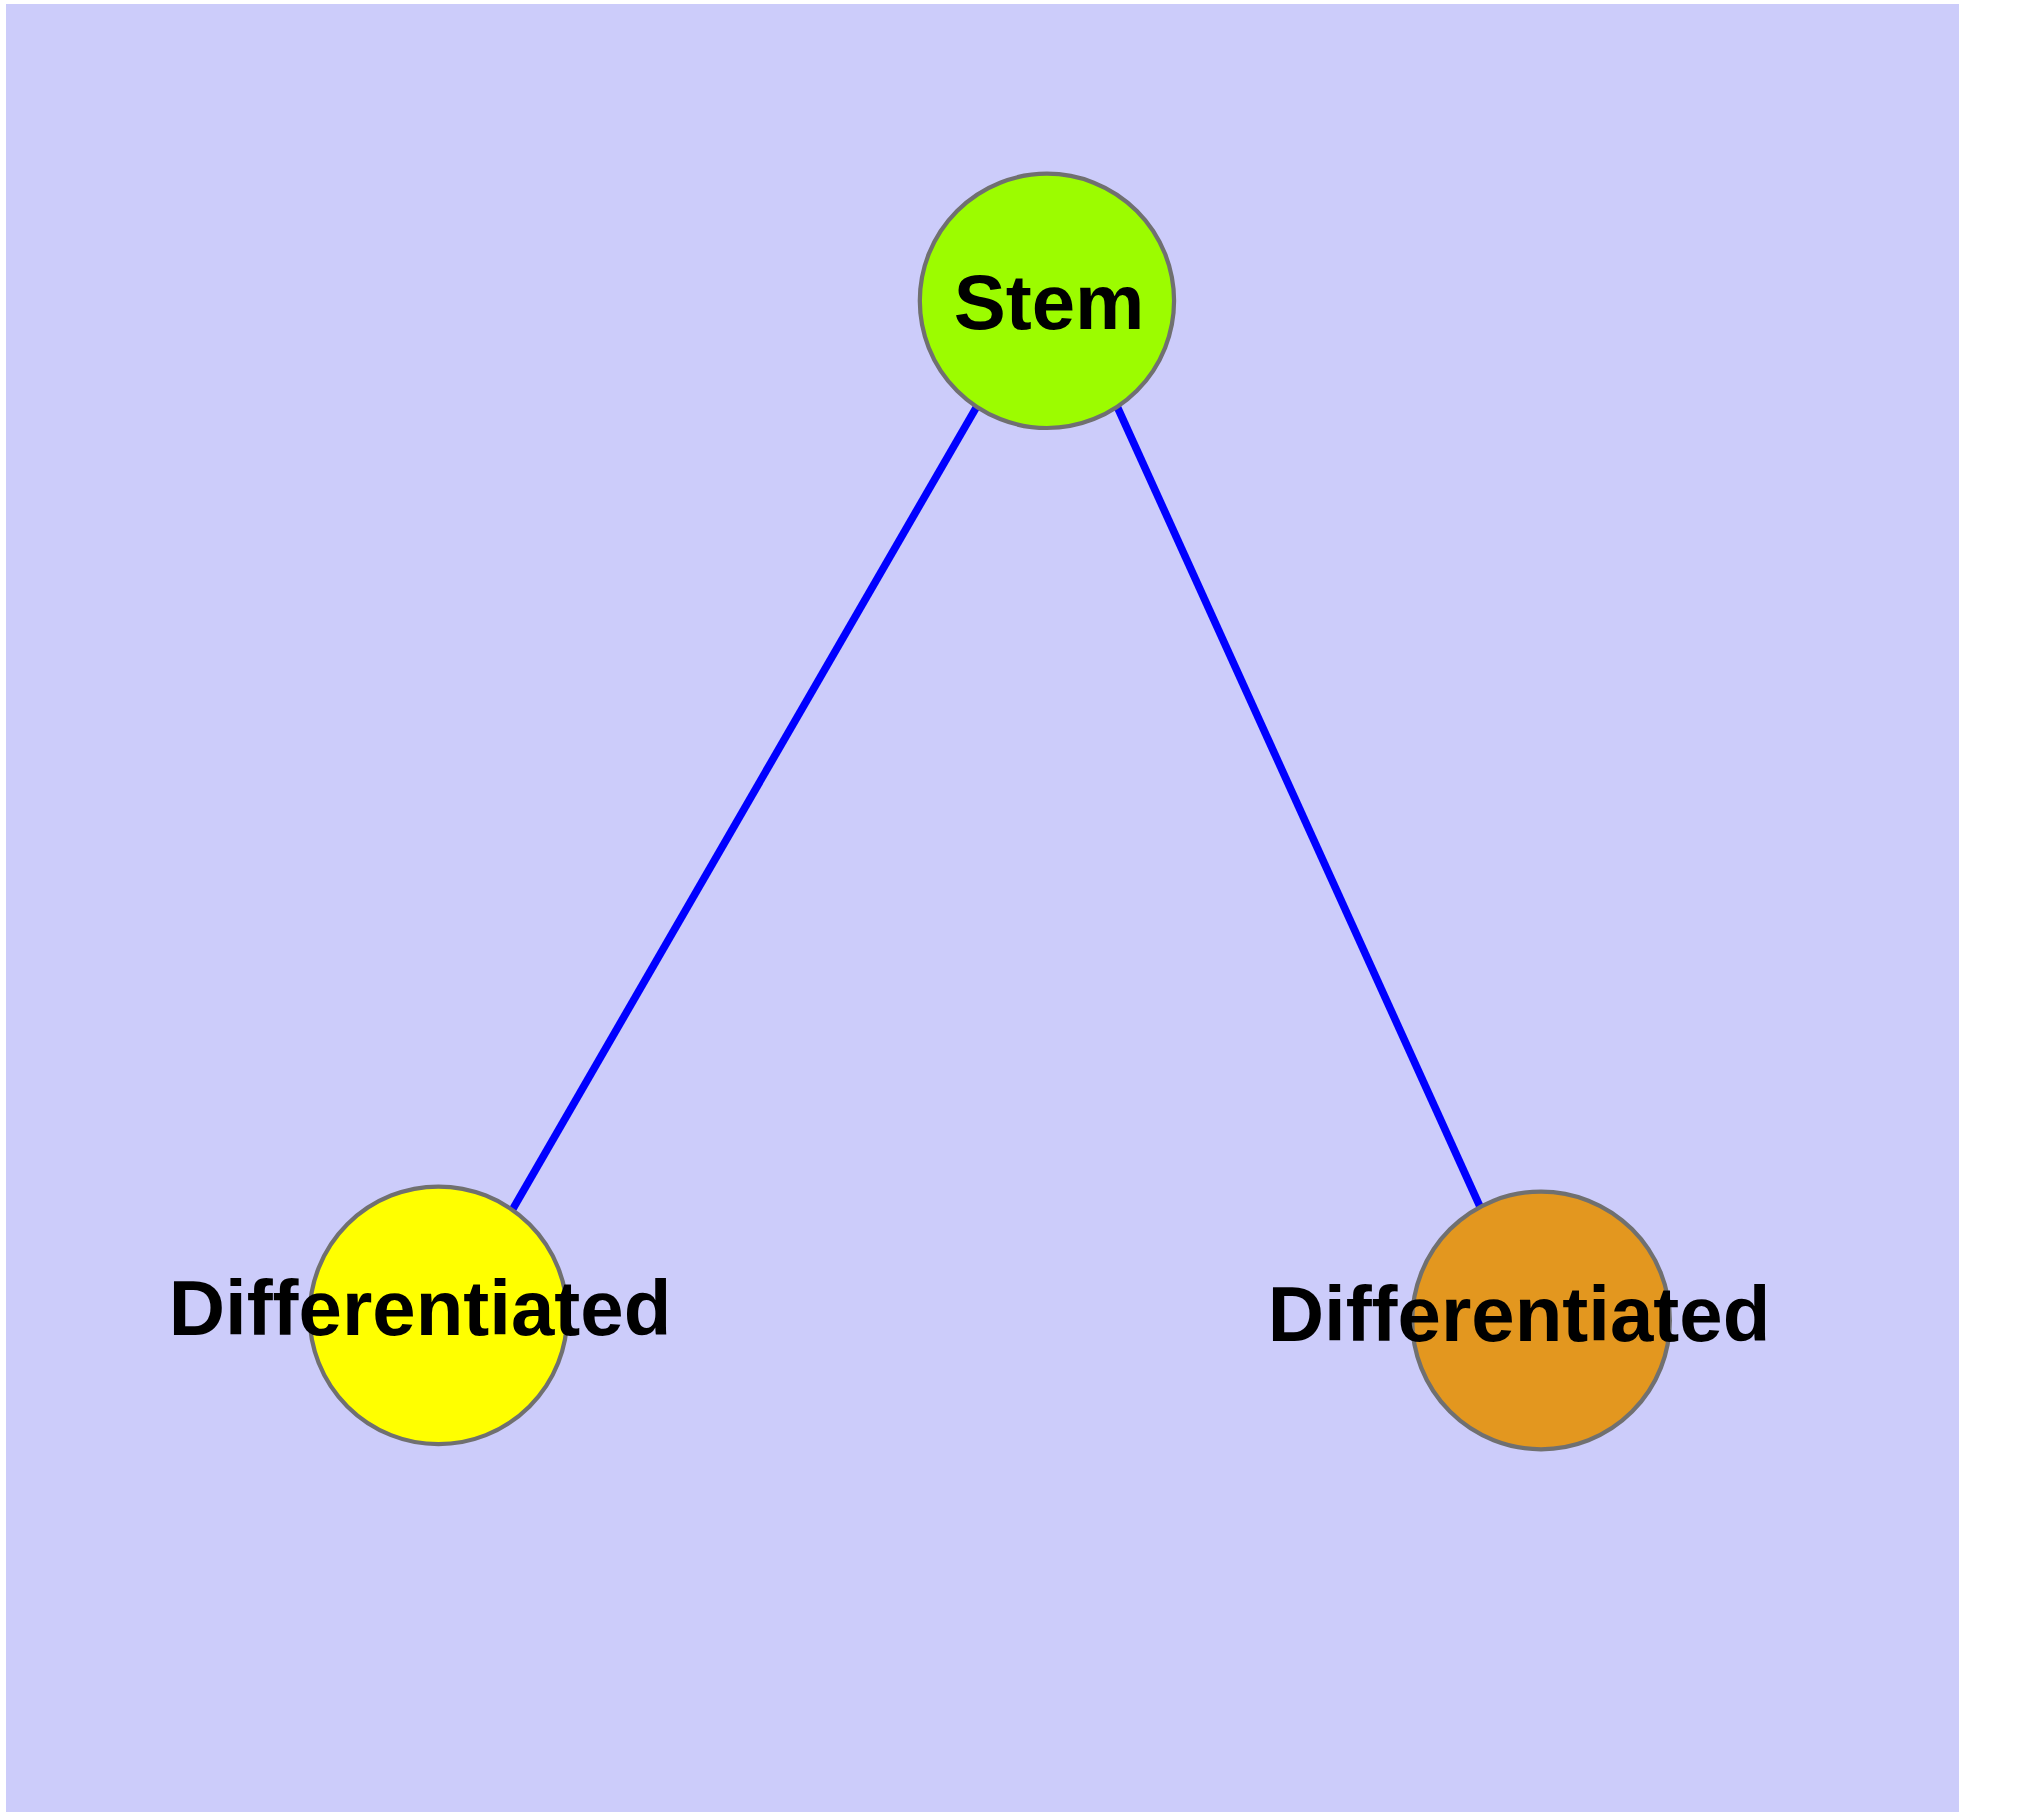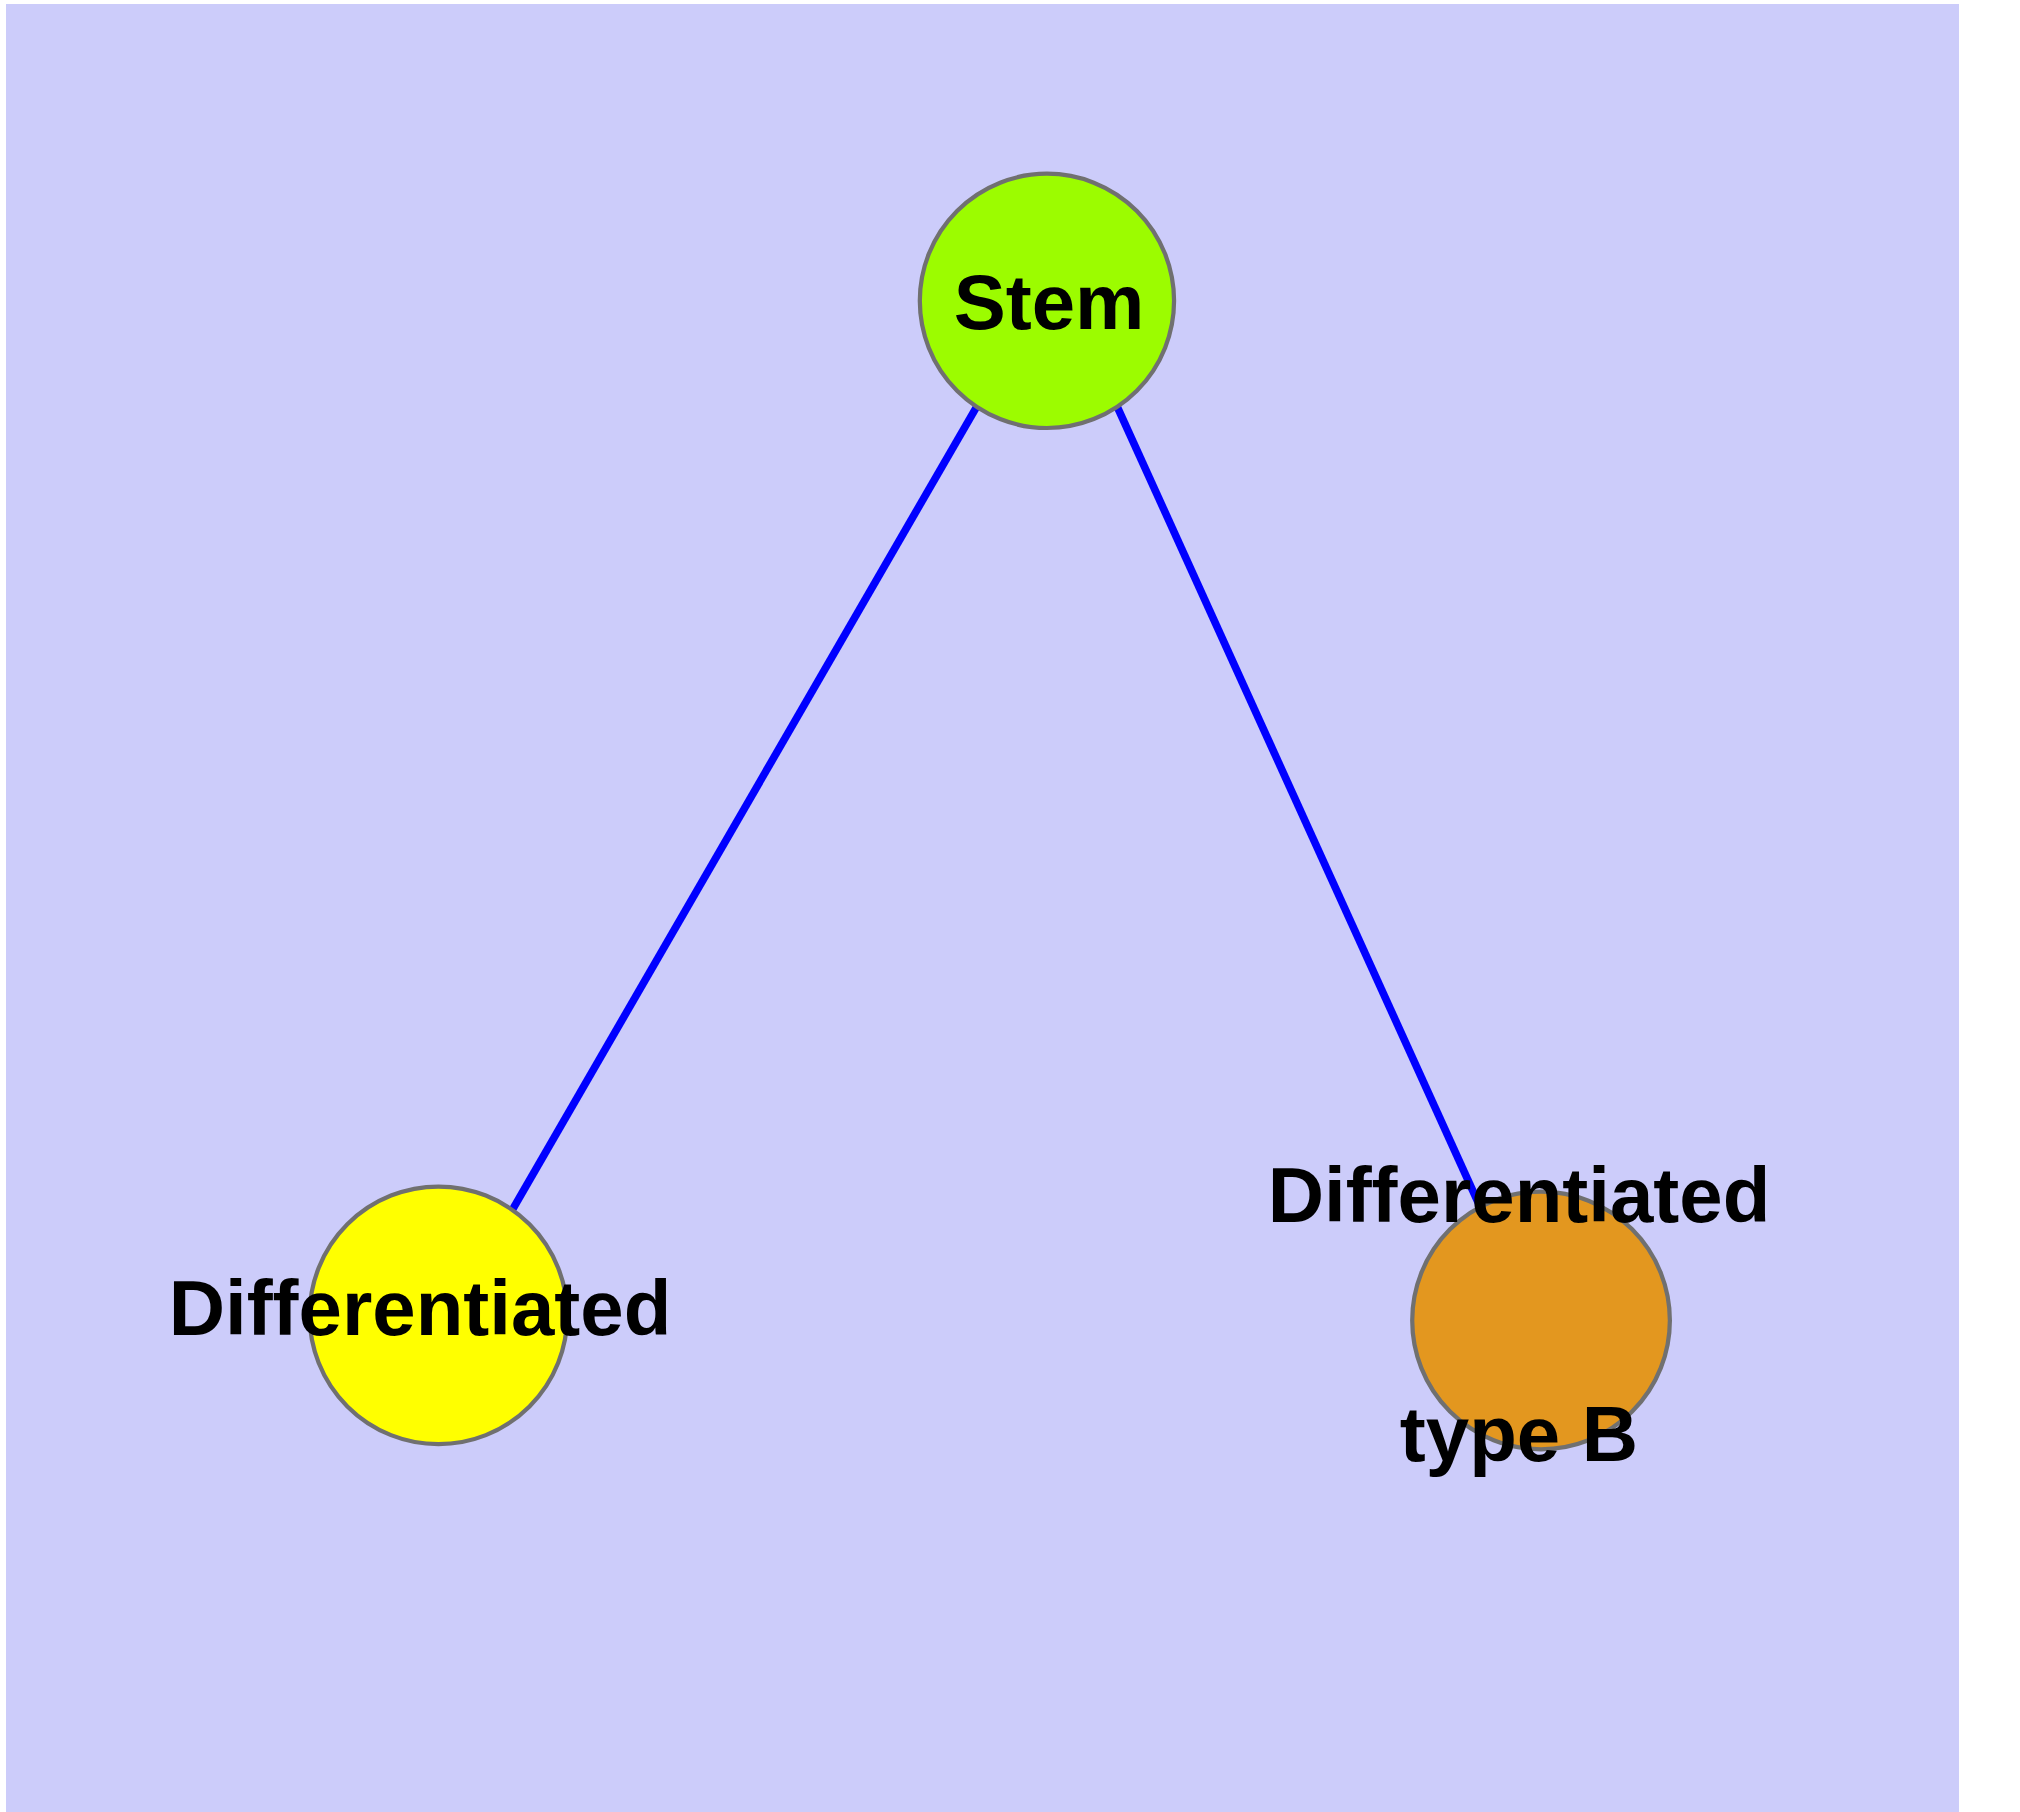--- a/index.html
+++ b/index.html
@@ -79,17 +79,16 @@
   <div class="node-label" style="left: 1049px; top: 303px;">
     <div>Stem</div>
   </div>
 
   <div class="node-label" style="left: 420px; top: 1309px;">
     <div>Differentiated</div>
   </div>
 
   <div class="node-label" style="left: 1519px; top: 1315px;">
     <div>Differentiated</div>
-    <div>type B</div>
   </div>
 
 </div>
 
 
 </body></html>

